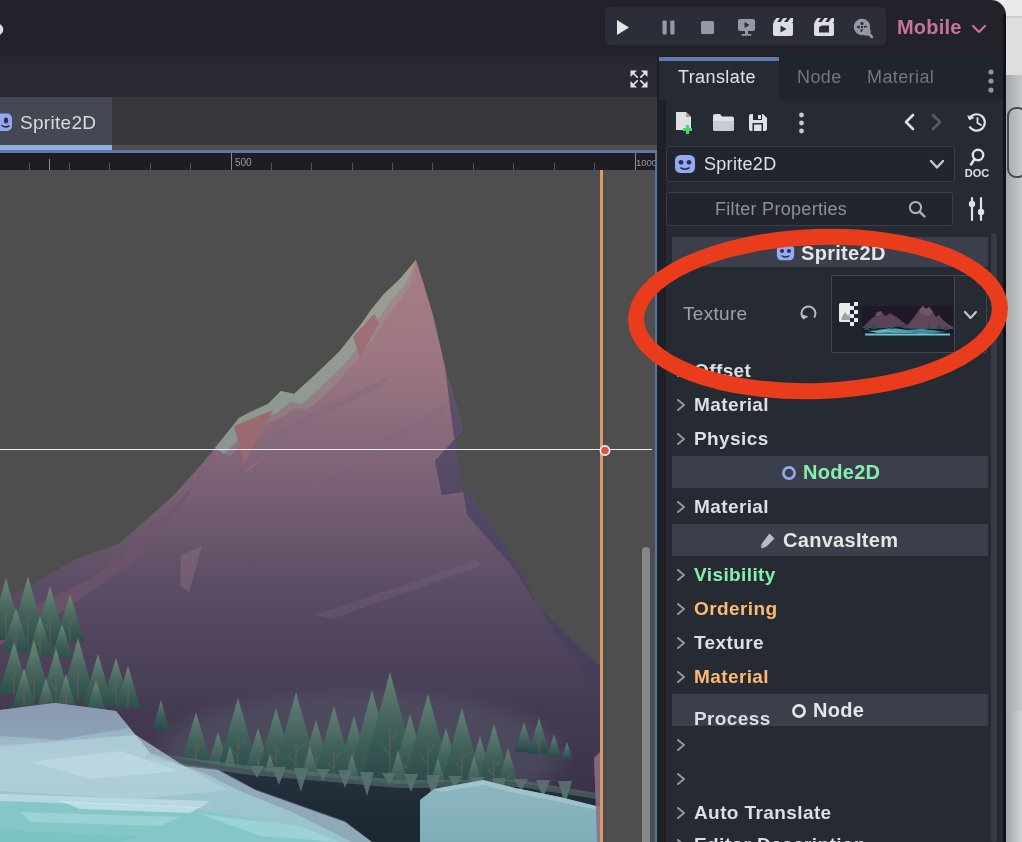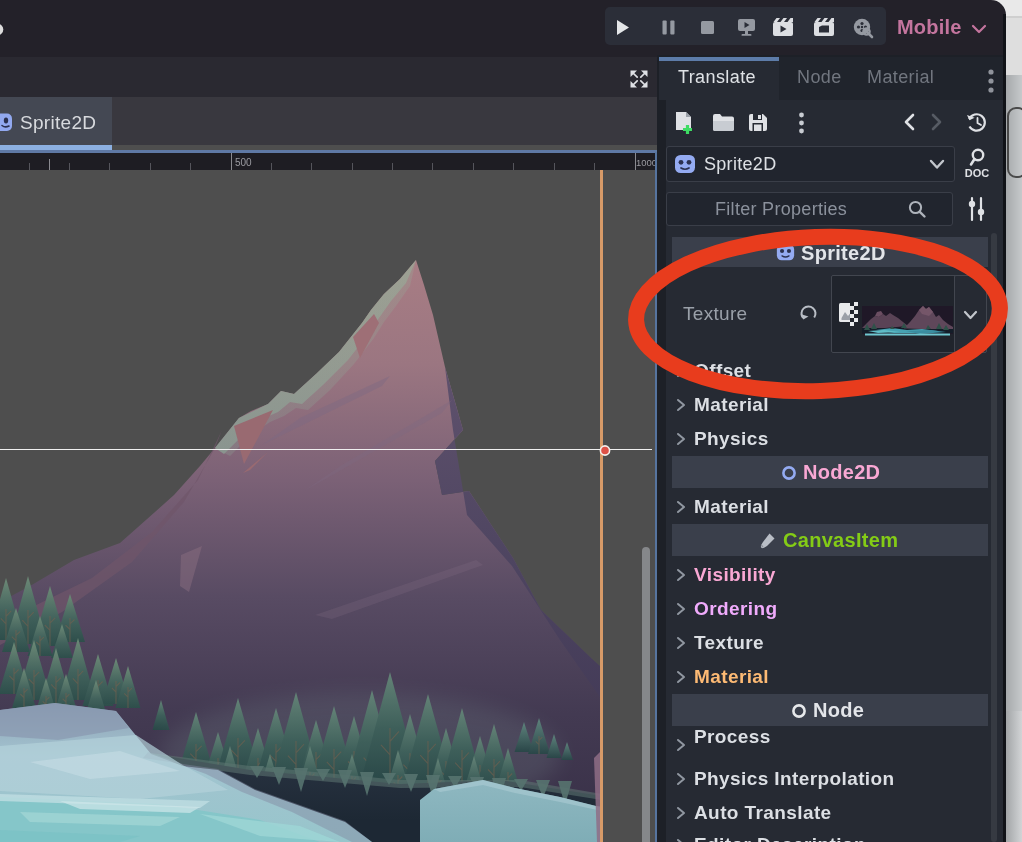--- a/index.html
+++ b/index.html
@@ -448,67 +448,66 @@
 <div class="abs" style="left:694px;top:394px;font-size:19px;letter-spacing:0.4px;font-weight:bold;color:#dcdfe4">Material</div>
 <div class="abs" style="left:672px;top:422px;width:316px;height:34px"></div>
 <svg class="abs" style="left:676px;top:432px" width="10" height="14" viewBox="0 0 10 14">
       <path d="M2 2 L8 7 L2 12" fill="none" stroke="#9097a1" stroke-width="2" stroke-linecap="round" stroke-linejoin="round"></path>
     </svg>
 <div class="abs" style="left:694px;top:428px;font-size:19px;letter-spacing:0.4px;font-weight:bold;color:#dcdfe4">Physics</div>
 <div class="abs" style="left:672px;top:456px;width:316px;height:32px;background:#3a3f4b"></div>
 <svg class="abs" style="left:781px;top:465px" width="16" height="16">
       <circle cx="8" cy="8" r="5.6" fill="none" stroke="#94abf2" stroke-width="2.6"></circle>
     </svg>
-<div class="abs" style="left:803px;top:461px;font-size:20px;letter-spacing:0.3px;font-weight:bold;color:#f9a8d4">Node2D</div>
+<div class="abs" style="left:803px;top:461px;font-size:20px;letter-spacing:0.3px;font-weight:bold;color:#86efac">Node2D</div>
 <div class="abs" style="left:672px;top:490px;width:316px;height:34px"></div>
 <svg class="abs" style="left:676px;top:500px" width="10" height="14" viewBox="0 0 10 14">
       <path d="M2 2 L8 7 L2 12" fill="none" stroke="#9097a1" stroke-width="2" stroke-linecap="round" stroke-linejoin="round"></path>
     </svg>
 <div class="abs" style="left:694px;top:496px;font-size:19px;letter-spacing:0.4px;font-weight:bold;color:#dcdfe4">Material</div>
 <div class="abs" style="left:672px;top:524px;width:316px;height:32px;background:#3a3f4b"></div>
 <svg class="abs" style="left:759px;top:532px" width="17" height="17" viewBox="0 0 17 17">
       <path d="M10.5 1.5 L15.5 6.5 L8 14 L5 15.8 L3 16.2 L1.8 15 L2.2 13 L4 10 Z" fill="#b9bec6"></path>
       <path d="M2.2 13 L4 15" stroke="#8a8f98" stroke-width="1.2"></path>
     </svg>
-<div class="abs" style="left:783px;top:529px;font-size:20px;letter-spacing:0.3px;font-weight:bold;color:#84cc16">CanvasItem</div>
+<div class="abs" style="left:783px;top:529px;font-size:20px;letter-spacing:0.3px;font-weight:bold;color:#e5e5e5">CanvasItem</div>
 <div class="abs" style="left:672px;top:558px;width:316px;height:34px"></div>
 <svg class="abs" style="left:676px;top:568px" width="10" height="14" viewBox="0 0 10 14">
       <path d="M2 2 L8 7 L2 12" fill="none" stroke="#9097a1" stroke-width="2" stroke-linecap="round" stroke-linejoin="round"></path>
     </svg>
-<div class="abs" style="left:694px;top:564px;font-size:19px;letter-spacing:0.4px;font-weight:bold;color:#f9a8d4">Visibility</div>
+<div class="abs" style="left:694px;top:564px;font-size:19px;letter-spacing:0.4px;font-weight:bold;color:#86efac">Visibility</div>
 <div class="abs" style="left:672px;top:592px;width:316px;height:34px"></div>
 <svg class="abs" style="left:676px;top:602px" width="10" height="14" viewBox="0 0 10 14">
       <path d="M2 2 L8 7 L2 12" fill="none" stroke="#9097a1" stroke-width="2" stroke-linecap="round" stroke-linejoin="round"></path>
     </svg>
-<div class="abs" style="left:694px;top:598px;font-size:19px;letter-spacing:0.4px;font-weight:bold;color:#f0abfc">Ordering</div>
+<div class="abs" style="left:694px;top:598px;font-size:19px;letter-spacing:0.4px;font-weight:bold;color:#fdba74">Ordering</div>
 <div class="abs" style="left:672px;top:626px;width:316px;height:34px"></div>
 <svg class="abs" style="left:676px;top:636px" width="10" height="14" viewBox="0 0 10 14">
       <path d="M2 2 L8 7 L2 12" fill="none" stroke="#9097a1" stroke-width="2" stroke-linecap="round" stroke-linejoin="round"></path>
     </svg>
 <div class="abs" style="left:694px;top:632px;font-size:19px;letter-spacing:0.4px;font-weight:bold;color:#dcdfe4">Texture</div>
 <div class="abs" style="left:672px;top:660px;width:316px;height:34px"></div>
 <svg class="abs" style="left:676px;top:670px" width="10" height="14" viewBox="0 0 10 14">
       <path d="M2 2 L8 7 L2 12" fill="none" stroke="#9097a1" stroke-width="2" stroke-linecap="round" stroke-linejoin="round"></path>
     </svg>
 <div class="abs" style="left:694px;top:666px;font-size:19px;letter-spacing:0.4px;font-weight:bold;color:#fdba74">Material</div>
 <div class="abs" style="left:672px;top:694px;width:316px;height:32px;background:#3a3f4b"></div>
 <svg class="abs" style="left:791px;top:703px" width="16" height="16">
       <circle cx="8" cy="8" r="5.6" fill="none" stroke="#e6e8ea" stroke-width="2.6"></circle>
     </svg>
 <div class="abs" style="left:813px;top:699px;font-size:20px;letter-spacing:0.3px;font-weight:bold;color:#e3e5e9">Node</div>
 <div class="abs" style="left:672px;top:728px;width:316px;height:34px"></div>
 <svg class="abs" style="left:676px;top:738px" width="10" height="14" viewBox="0 0 10 14">
       <path d="M2 2 L8 7 L2 12" fill="none" stroke="#9097a1" stroke-width="2" stroke-linecap="round" stroke-linejoin="round"></path>
     </svg>
-<div class="abs" style="left:694px;top:726px;font-size:19px;letter-spacing:0.4px;font-weight:bold;color:#dcdfe4">Process</div>
+<div class="abs" style="left:694px;top:708px;font-size:19px;letter-spacing:0.4px;font-weight:bold;color:#dcdfe4">Process</div>
 <div class="abs" style="left:672px;top:762px;width:316px;height:34px"></div>
 <svg class="abs" style="left:676px;top:772px" width="10" height="14" viewBox="0 0 10 14">
       <path d="M2 2 L8 7 L2 12" fill="none" stroke="#9097a1" stroke-width="2" stroke-linecap="round" stroke-linejoin="round"></path>
     </svg>
-<div class="abs" style="left:694px;top:768px;font-size:19px;letter-spacing:0.4px;font-weight:bold;color:#dcdfe4">Physics Interpolation</div>
 <div class="abs" style="left:672px;top:796px;width:316px;height:34px"></div>
 <svg class="abs" style="left:676px;top:806px" width="10" height="14" viewBox="0 0 10 14">
       <path d="M2 2 L8 7 L2 12" fill="none" stroke="#9097a1" stroke-width="2" stroke-linecap="round" stroke-linejoin="round"></path>
     </svg>
 <div class="abs" style="left:694px;top:802px;font-size:19px;letter-spacing:0.4px;font-weight:bold;color:#dcdfe4">Auto Translate</div>
 <div class="abs" style="left:672px;top:828px;width:316px;height:34px"></div>
 <svg class="abs" style="left:676px;top:838px" width="10" height="14" viewBox="0 0 10 14">
       <path d="M2 2 L8 7 L2 12" fill="none" stroke="#9097a1" stroke-width="2" stroke-linecap="round" stroke-linejoin="round"></path>
     </svg>
 <div class="abs" style="left:694px;top:834px;font-size:19px;letter-spacing:0.4px;font-weight:bold;color:#dcdfe4">Editor Description</div>

